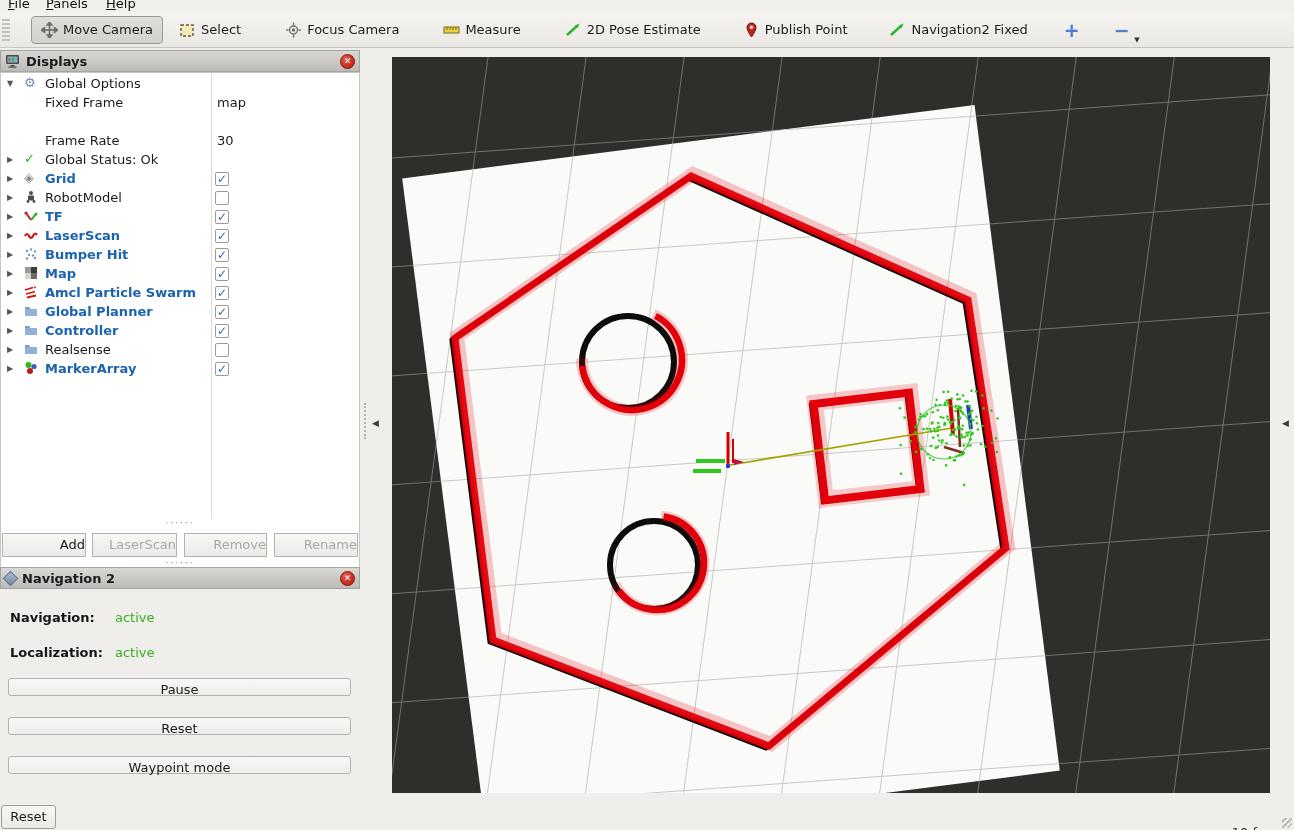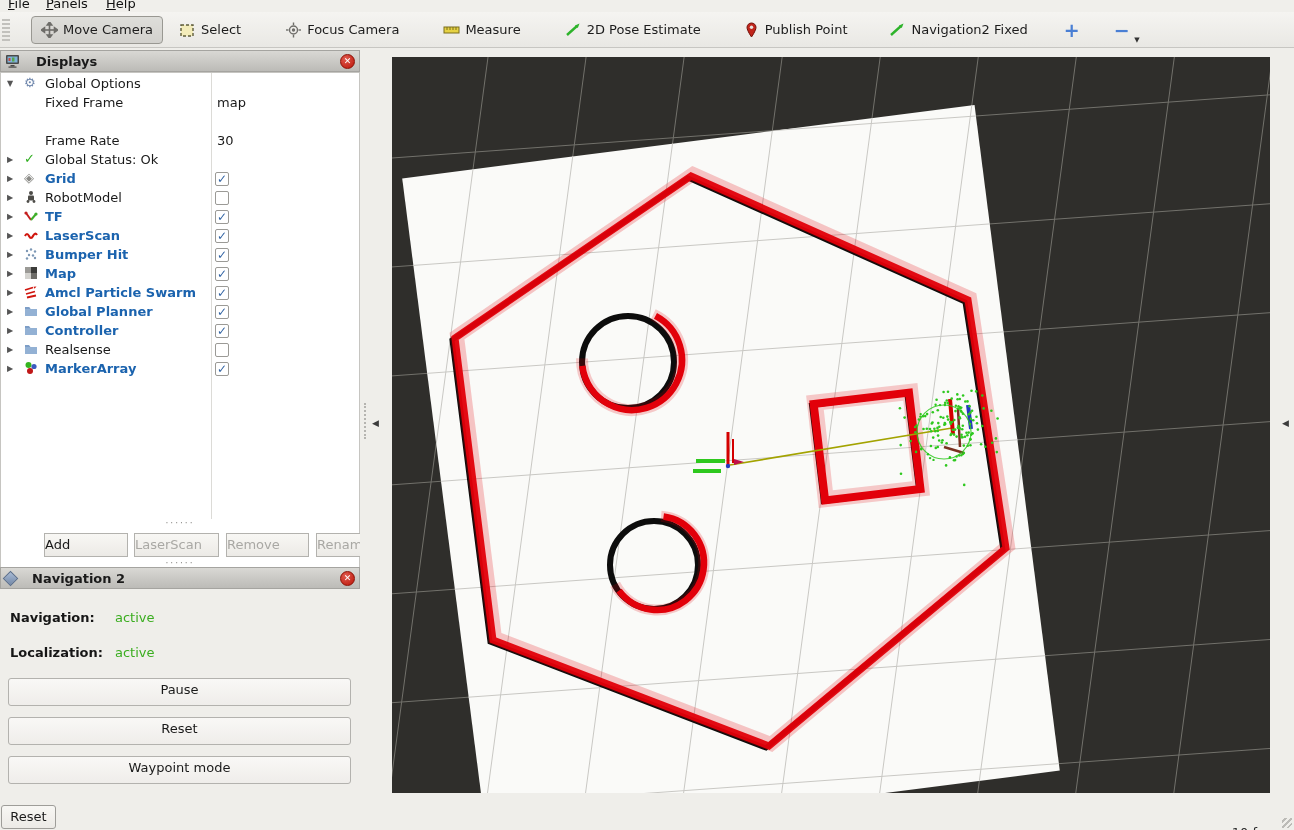--- a/index.html
+++ b/index.html
@@ -22,21 +22,21 @@
     border:1px solid #999892; }
   .ticon16 { width:17px; height:16px; display:inline-block; }
   .plus-tool { color:#4a7fd4; font-size:19px; font-weight:bold; padding:0 8px; }
   .minus-tool { color:#4a7fd4; font-size:19px; font-weight:bold; padding:0 8px; position:relative;}
   .minus-tool .dd { position:absolute; right:-2px; bottom:-3px; font-size:7px; color:#333; }
   
   #left-panel { position:absolute; left:0; top:48px; width:360px; height:747px;
     background:#efeeea; }
   .panel-header { position:absolute; left:0; width:360px; height:22px;
     background:linear-gradient(#d9d8d4,#bcbbb7); border:1px solid #a5a4a0;
-    display:flex; align-items:center; padding:7px 4px; gap:16px; font-weight:600; }
+    display:flex; align-items:center; padding:7px 4px; gap:6px; font-weight:600; }
   .close-btn { position:absolute; right:4px; top:3px; width:15px; height:15px;
     border-radius:50%; background:radial-gradient(circle at 35% 30%,#e05a4e,#bb1307);
     border:1px solid #8c1004; color:#fff; font-size:9px; line-height:13px;
     text-align:center; font-weight:bold; }
   #displays-tree { position:absolute; left:0; top:24px; width:360px; height:496px;
     background:#fff; border:1px solid #c6c5c1; }
   #tree-divider { position:absolute; left:210px; top:0; width:1px; height:446px; background:#dcdbd7; }
   .trow { position:absolute; left:0; width:358px; height:19px; line-height:19px; }
   .arr { position:absolute; left:6px; top:0; font-size:8px; color:#555; }
   .ticon { position:absolute; left:23px; top:2px; width:15px; height:15px;
@@ -45,25 +45,25 @@
   .rval { position:absolute; left:216px; top:0; display:flex; align-items:center; gap:4px; height:19px;}
   .swatch { width:12px; height:12px; background:#303030; border:1px solid #666; display:inline-block;}
   .cb { position:absolute; left:214px; top:3px; width:14px; height:14px; background:#fff;
     border:1px solid #9b9a96; border-radius:2px; font-size:12px; line-height:13px;
     text-align:center; color:#3465a4; font-weight:bold; }
   .trow.on .row-label { color:#1b63ae; font-weight:bold; }
   .trow.on .cb::after { content:"✓"; }
   .dots { position:absolute; left:0; width:360px; text-align:center; color:#8d8c88;
     font-size:9px; letter-spacing:2px; height:8px; line-height:6px;}
   .pbtn { position:absolute; height:24px; background:linear-gradient(#f8f7f4,#eceae6);
-    border:1px solid #b3b2ae; border-radius:0; text-align:left; line-height:22px; color:#1a1a1a;margin-left:42px; }
+    border:1px solid #b3b2ae; border-radius:0; text-align:right; line-height:22px; color:#1a1a1a; }
   .pbtn.disabled { color:#a9a8a4; }
   .nav-label { position:absolute; font-weight:bold; color:#161616;text-align:right; }
   .nav-value { position:absolute; }
-  .wide-btn { position:absolute; left:8px; width:343px; height:28px;
+  .wide-btn { position:absolute; left:8px; width:343px; height:18px;
     background:linear-gradient(#f9f8f6,#efedea); border:1px solid #b3b2ae;
     border-radius:3px; text-align:center; line-height:21px; }
   
   .vstrip { position:absolute; top:48px; height:747px; background:#efeeea; }
   .split-arrow { position:absolute; font-size:9px; color:#3c3c3c; }
   .split-dots { position:absolute; width:3px; border-left:2px dotted #b5b4b0; height:36px;}
   
   #viewport { position:absolute; left:392px; top:57px; width:878px; height:736px;
     background:#2f2e2b; }
   

